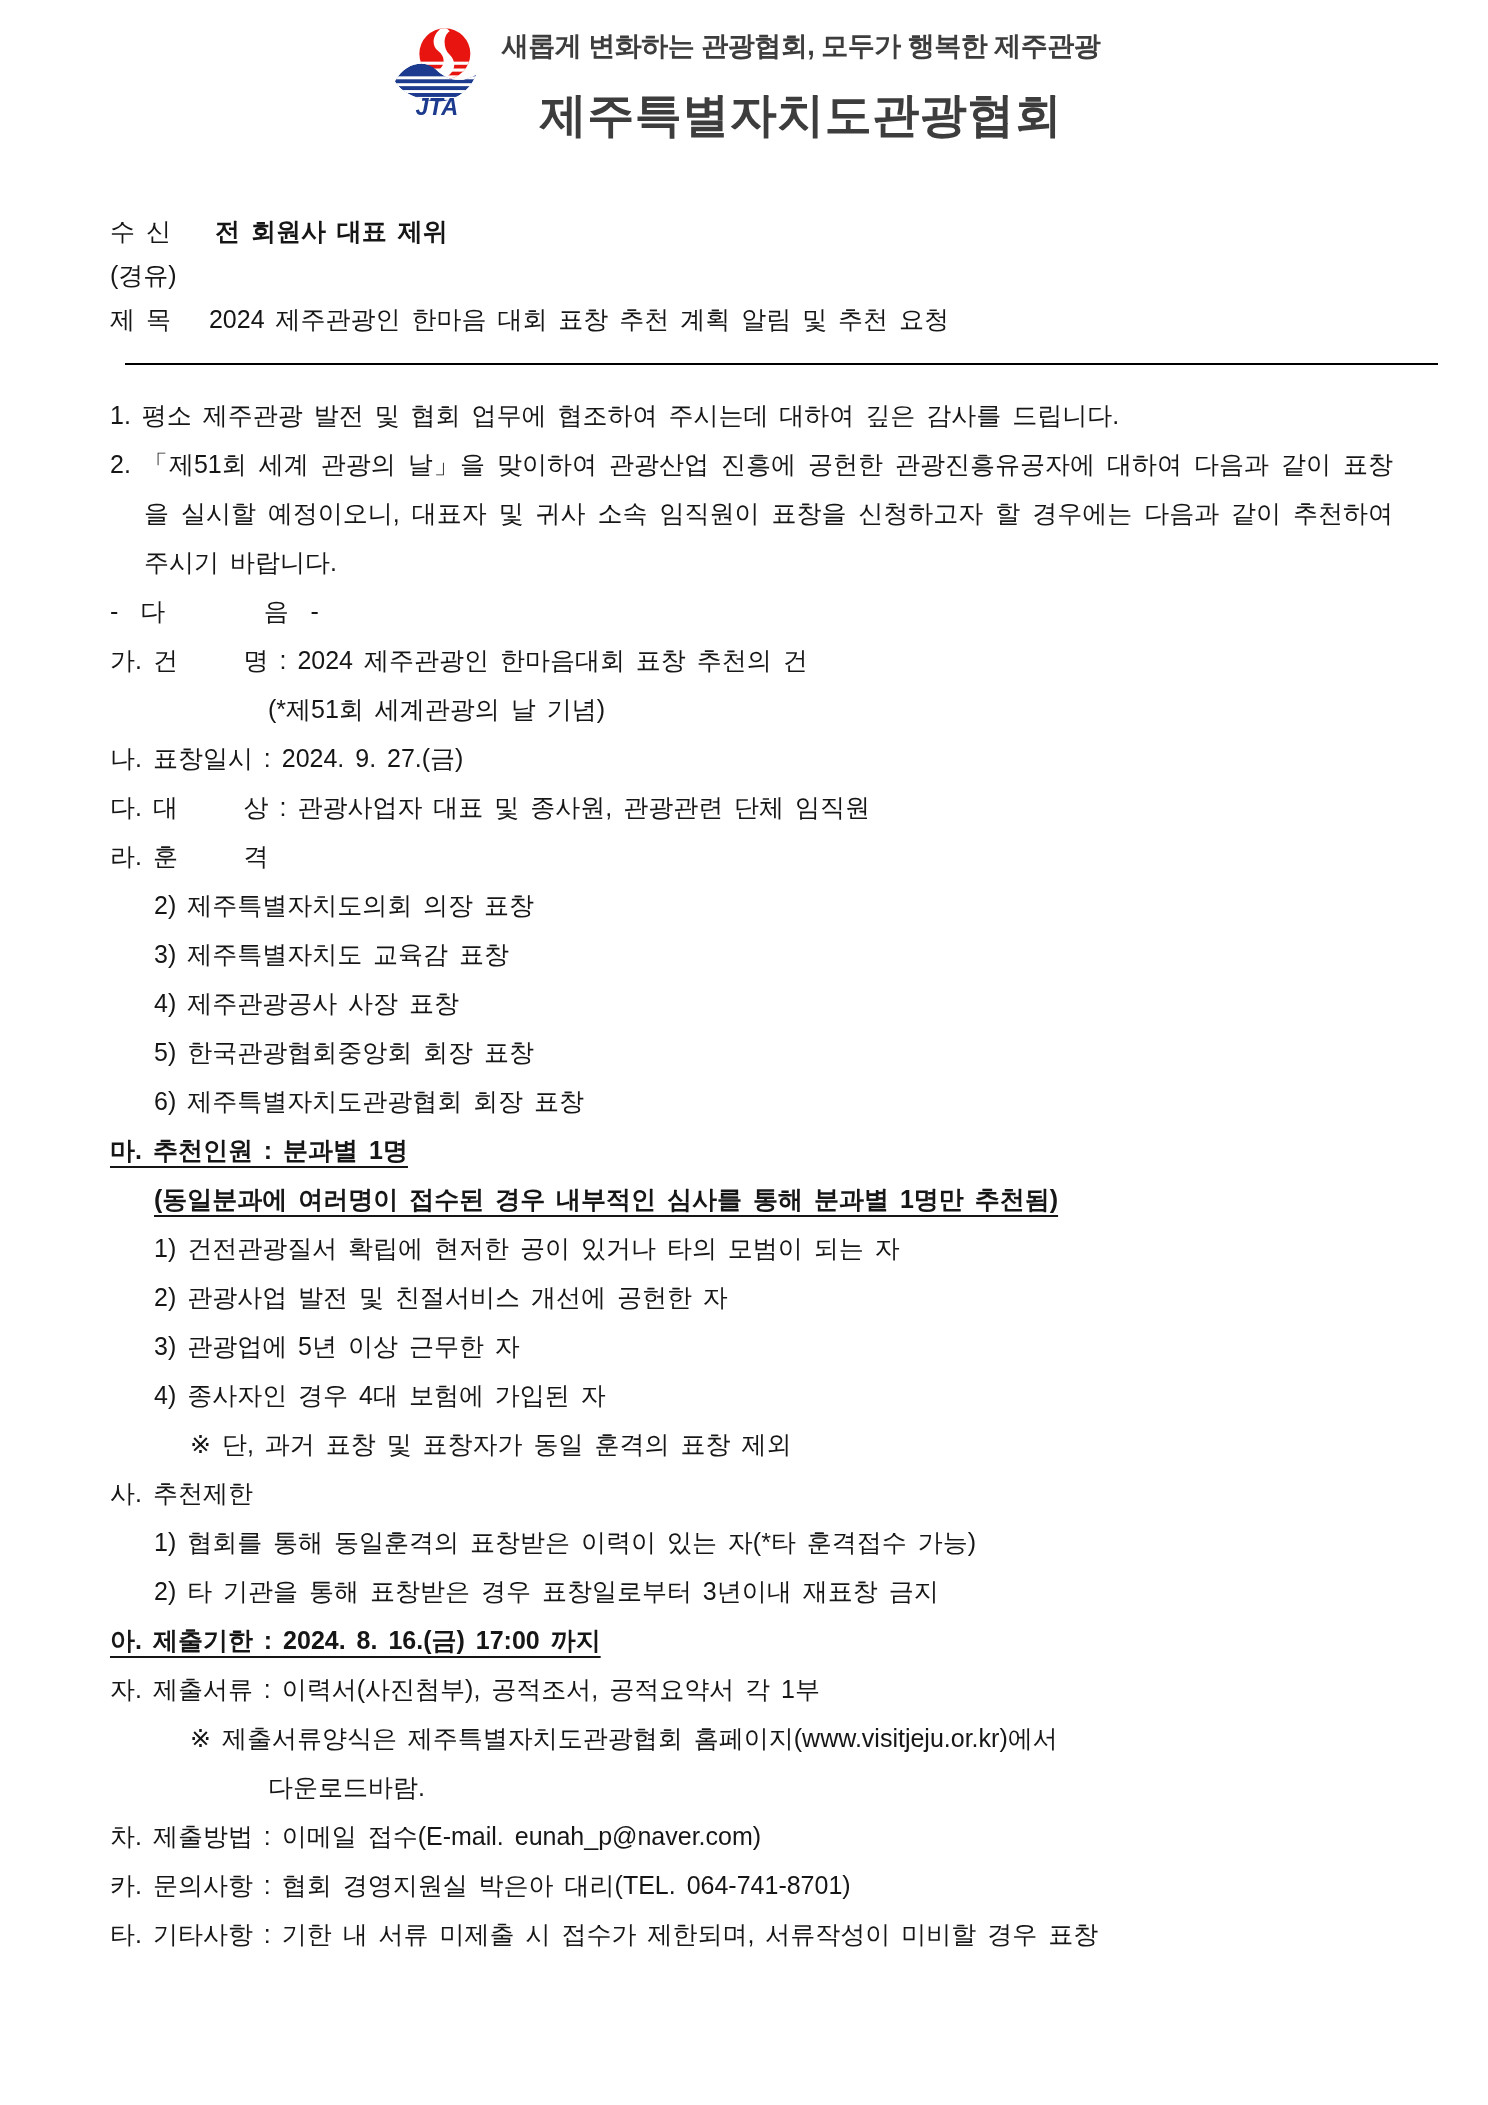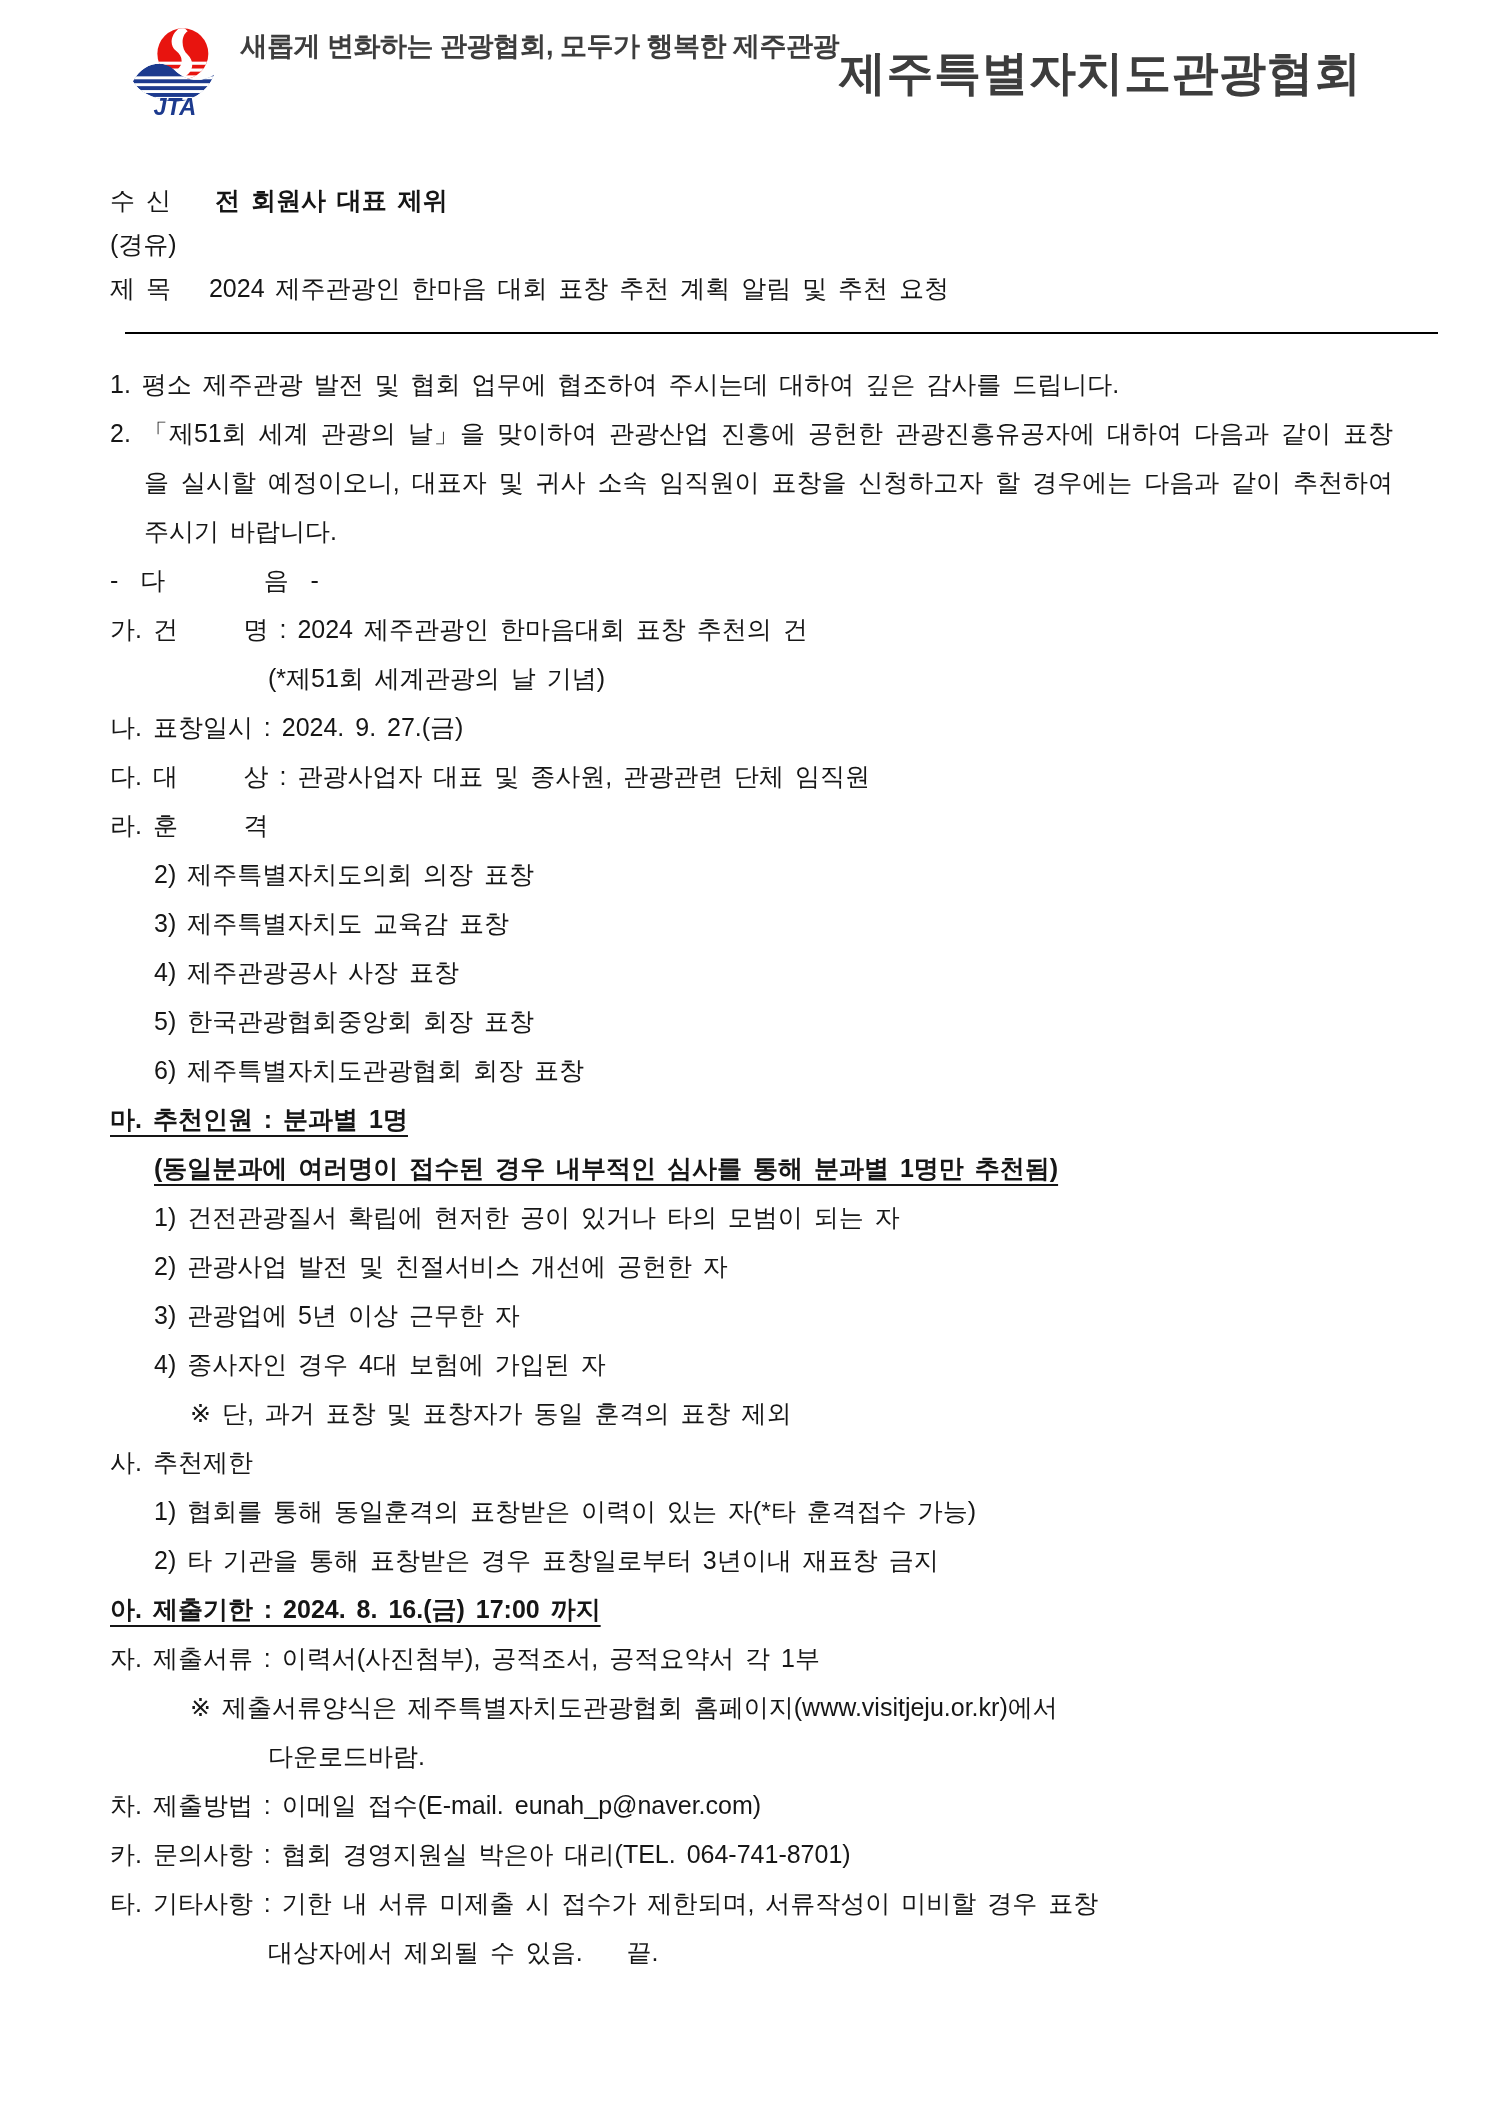--- a/index.html
+++ b/index.html
@@ -14,21 +14,21 @@
   }
   
   .header{
     margin-top:22px;
     display:flex;
     justify-content:center;
     align-items:flex-start;
     gap:16px;
   }
   .logo{width:98px;height:94px;flex:0 0 auto;}
-  .org-block{display:flex;}
+  .org-block{display:flex;flex-direction:column;align-items:center;}
   .slogan{
     font-size:27px;font-weight:700;color:#3d3d3d;
     letter-spacing:-0.5px;margin-top:6px;
   }
   .org-name{
     font-size:47px;font-weight:700;color:#3d3d3d;
     letter-spacing:0.5px;margin-top:20px;
   }
   
   .meta{
@@ -133,16 +133,15 @@
       <div class="line">사. 추천제한</div>
       <div class="line ind-1">1) 협회를 통해 동일훈격의 표창받은 이력이 있는 자(*타 훈격접수 가능)</div>
       <div class="line ind-1">2) 타 기관을 통해 표창받은 경우 표창일로부터 3년이내 재표창 금지</div>
       <div class="line b u">아. 제출기한 : 2024. 8. 16.(금) 17:00 까지</div>
       <div class="line">자. 제출서류 : 이력서(사진첨부), 공적조서, 공적요약서 각 1부</div>
       <div class="line ind-2">※ 제출서류양식은 제주특별자치도관광협회 홈페이지(www.visitjeju.or.kr)에서</div>
       <div class="line ind-3">다운로드바람.</div>
       <div class="line">차. 제출방법 : 이메일 접수(E-mail. eunah_p@naver.com)</div>
       <div class="line">카. 문의사항 : 협회 경영지원실 박은아 대리(TEL. 064-741-8701)</div>
       <div class="line">타. 기타사항 : 기한 내 서류 미제출 시 접수가 제한되며, 서류작성이 미비할 경우 표창</div>
-      <div class="line ind-3">대상자에서 제외될 수 있음.&nbsp;&nbsp;&nbsp;&nbsp;끝.</div>
     </div>
 
 </div>
 
 </body></html>

